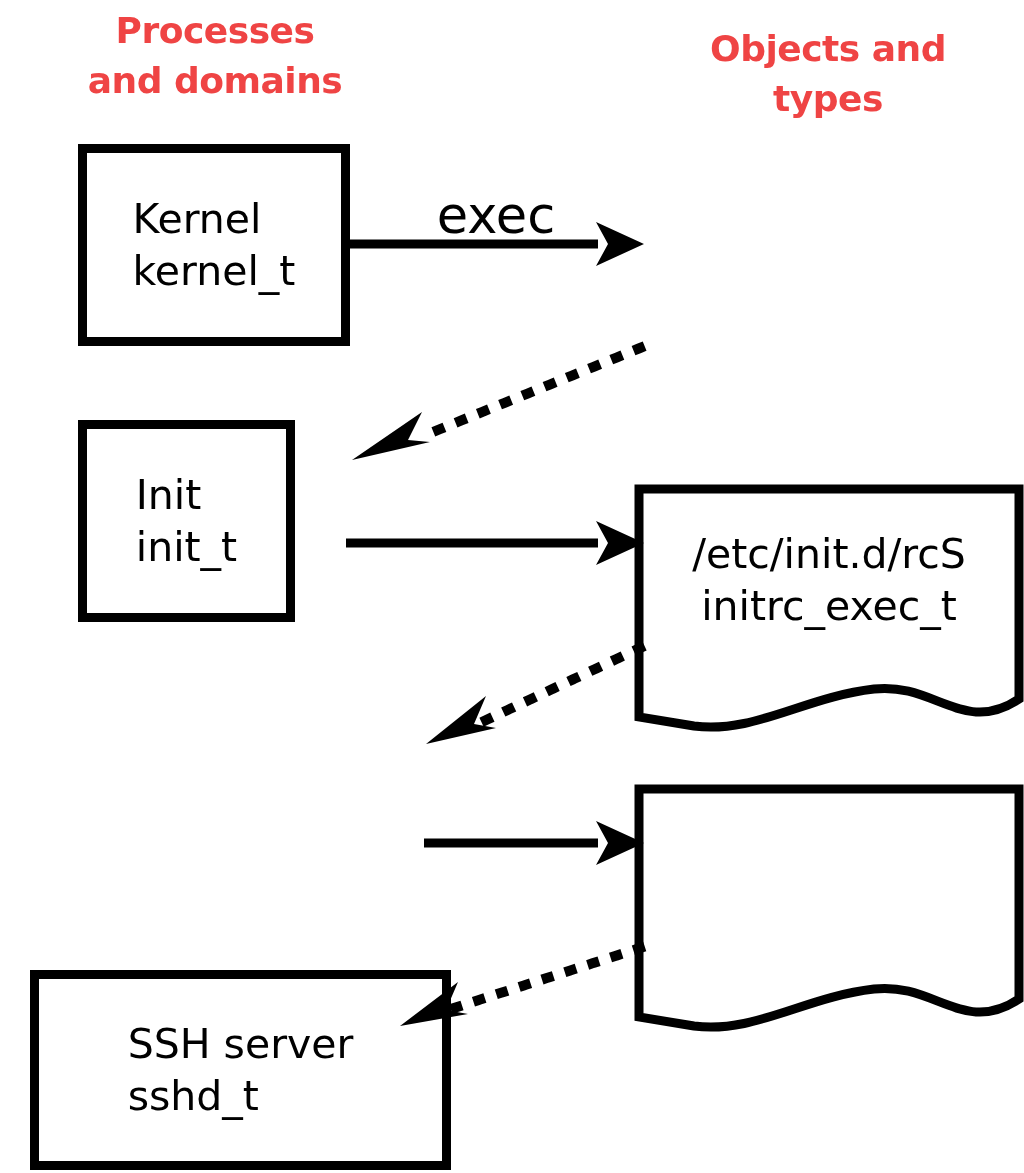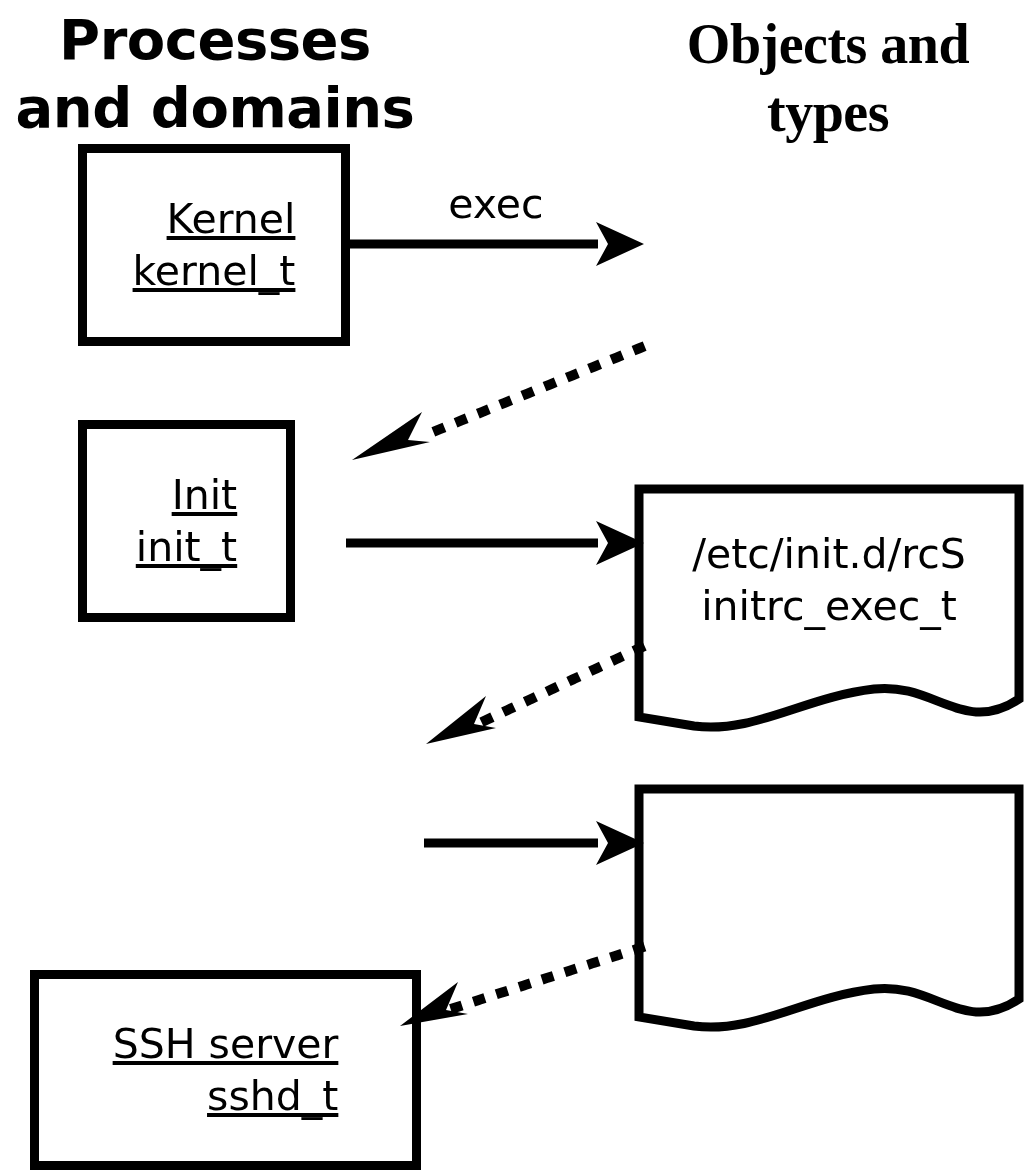--- a/index.html
+++ b/index.html
@@ -11,46 +11,45 @@
     position: relative;
     width: 1024px;
     height: 1173px;
     background: #ffffff;
     font-family: "DejaVu Sans", "Liberation Sans", sans-serif;
     overflow: hidden;
   }
   .col-title {
     position: absolute;
     font-weight: bold;
-    font-size: 56px;
-    line-height: 68px;
-    color: #000000;
+    font-size: 36px;
+    line-height: 50px;
+    color: #ef4444;
     text-align: center;
     white-space: pre-line;
     letter-spacing: -0.5px;
   }
   #title-left  { left: 15px;  top: 6px;  width: 400px; }
-  #title-right { left: 632px; top: 10px;  width: 392px; font-family: Liberation Serif, serif; }
+  #title-right { left: 632px; top: 24px;  width: 392px; }
 
   .proc-box {
     position: absolute;
     box-sizing: border-box;
     border: 9px solid #000000;
     background: #ffffff;
     display: flex;
     align-items: center;
     justify-content: center;
   }
   .proc-label {
     font-size: 41px;
     line-height: 52px;
     color: #000000;
-    text-align: right;
+    text-align: left;
     white-space: pre-line;
-    text-decoration: underline;
   }
 
   .doc-shape {
     position: absolute;
     width: 390px;
     height: 250px;
   }
   .doc-shape svg { display: block; width: 100%; height: 100%; }
   .doc-label {
     position: absolute;
@@ -62,25 +61,26 @@
     color: #000000;
     text-align: center;
     white-space: pre-line;
   }
 
   .edge { position: absolute; pointer-events: none; }
   .edge svg { display: block; overflow: visible; }
 
   .edge-label {
     position: absolute;
-    font-size: 41px;
+    font-size: 51px;
     line-height: 44px;
     color: #000000;
     text-align: center;
     white-space: nowrap;
+    margin-top: 12px;
   }
 </style>
 </head>
 <body>
 
 <div id="canvas">
 
   <div class="col-title" id="title-left">Processes
 and domains</div>
 
@@ -91,21 +91,21 @@
     <span class="proc-label">Kernel
 kernel_t</span>
   </div>
 
   <div class="proc-box" style="left:78px; top:420px; width:217px; height:202px;">
     <span class="proc-label">Init
 init_t</span>
   </div>
 
 
-  <div class="proc-box" style="left:30px; top:970px; width:391px; height:200px;">
+  <div class="proc-box" style="left:30px; top:970px; width:421px; height:200px;">
     <span class="proc-label">SSH server
 sshd_t</span>
   </div>
 
 
   <div class="doc-shape" style="left:634px; top:484px;">
     <svg viewBox="0 0 390 250" preserveAspectRatio="none" aria-hidden="true">
       <path d="M5,5 L385,5 L385,215 C330,252 300,198 240,205 C170,213 120,250 60,242 L5,233 Z" fill="#ffffff" stroke="#000000" stroke-width="9" stroke-linejoin="miter" stroke-linecap="butt"></path>
     </svg>
     <div class="doc-label">/etc/init.d/rcS

